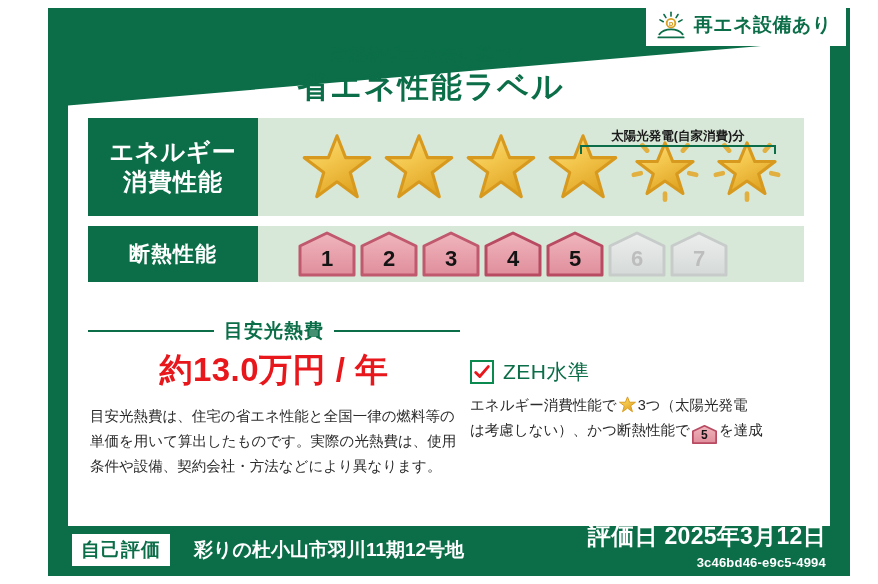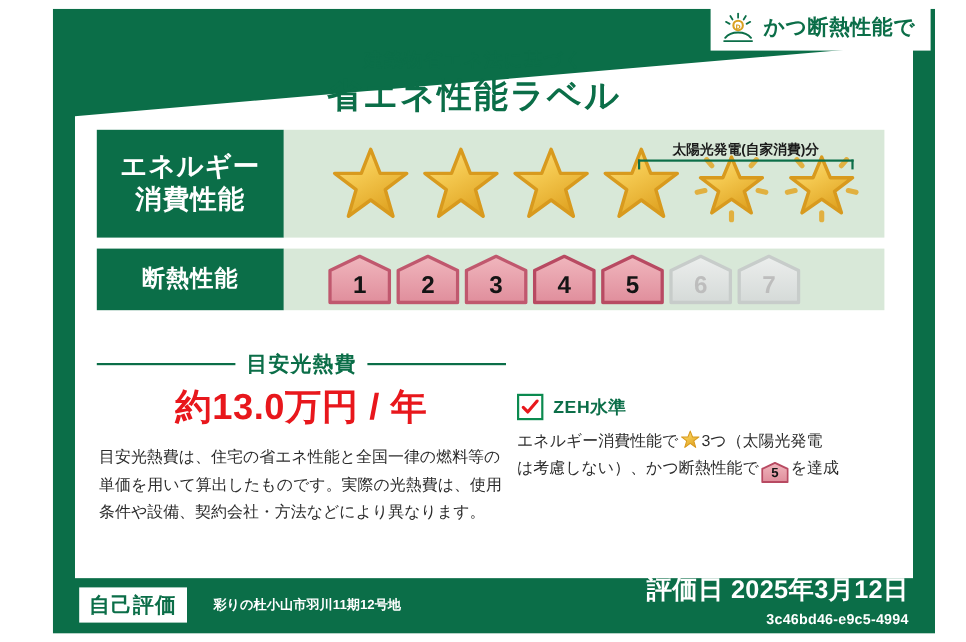--- a/index.html
+++ b/index.html
@@ -166,21 +166,21 @@
   
   .zeh {
     position: absolute; left: 470px; top: 358px; width: 340px; z-index: 5;
   }
   .zeh-head { display: flex; align-items: center; gap: 9px; }
   .zeh-check {
     width: 24px; height: 24px; border: 2px solid #0b8a4f; background: #fff;
     position: relative; flex: none;
   }
   .zeh-check svg { position: absolute; left: 1px; top: 1px; width: 18px; height: 18px; }
-  .zeh-title { color: #0b6e48; font-size: 16px; font-weight: bold; letter-spacing: 0.5px; }
+  .zeh-title { color: #0b6e48; font-size: 21px; font-weight: normal; letter-spacing: 0.5px; }
   .zeh-desc {
     margin-top: 7px; color: #2b2b2b; font-size: 14.5px; line-height: 1.7;
   }
   .inline-star { display:inline-block; width: 19px; height: 19px; vertical-align: -4px; margin: 0 1px; }
   .inline-house { display:inline-block; width: 25px; height: 19px; vertical-align: -4px; margin: 0 2px; position: relative; }
   .inline-house svg { position: absolute; inset: 0; width: 100%; height: 100%; }
   .inline-house .n {
     position: relative; z-index: 2; display:block; text-align:center;
     font-size: 12px; font-weight: bold; color: #141414; line-height: 21px;
   }
@@ -188,21 +188,21 @@
   
   .bottom-eval {
     position: absolute; left: 72px; bottom: 18px;
     display: flex; align-items: center; gap: 24px; z-index: 7;
   }
   .eval-badge {
     background: #ffffff; color: #0b6e48;
     font-size: 19px; font-weight: bold; letter-spacing: 1px;
     padding: 3px 9px;
   }
-  .eval-name { color: #ffffff; font-size: 12px; font-weight: bold; letter-spacing: 0px; }
+  .eval-name { color: #ffffff; font-size: 19px; font-weight: bold; letter-spacing: 0px; }
 
   .bottom-right {
     position: absolute; right: 52px; bottom: 14px;
     text-align: right; z-index: 7; color: #ffffff;
   }
   .eval-date { font-size: 23px; font-weight: bold; letter-spacing: 0.3px; }
   .eval-id { font-size: 13px; font-weight: bold; margin-top: 3px; letter-spacing: 0.2px; }
 </style>
 </head>
 <body>
@@ -222,21 +222,21 @@
           <line x1="23.5" y1="4.8" x2="21.4" y2="8.2"></line>
           <line x1="4.2" y1="10.5" x2="7.8" y2="12.5"></line>
           <line x1="27.8" y1="10.5" x2="24.2" y2="12.5"></line>
         </g>
         <circle cx="16" cy="14" r="4.6" fill="none" stroke="#d9a021" stroke-width="2"></circle>
         <text x="16" y="17.2" font-size="6" text-anchor="middle" fill="#d9a021" font-family="DejaVu Sans, sans-serif" font-weight="bold">D</text>
         <path d="M3.5 26 C 9 19, 23 19, 28.5 26" fill="none" stroke="#0b6e48" stroke-width="1.9" stroke-linecap="round"></path>
         <line x1="2.5" y1="29.2" x2="29.5" y2="29.2" stroke="#0b6e48" stroke-width="1.9" stroke-linecap="round"></line>
       </svg>
     </span>
-    <span class="txt">かつ断熱性能で</span>
+    <span class="txt">再エネ設備あり</span>
   </div>
 
   <div class="title-block">
     <div class="title-sub">建築物省エネ法に基づく</div>
     <div class="title-main">省エネ性能ラベル</div>
   </div>
 
   <div class="rows">
 
     <div class="perf-row">

